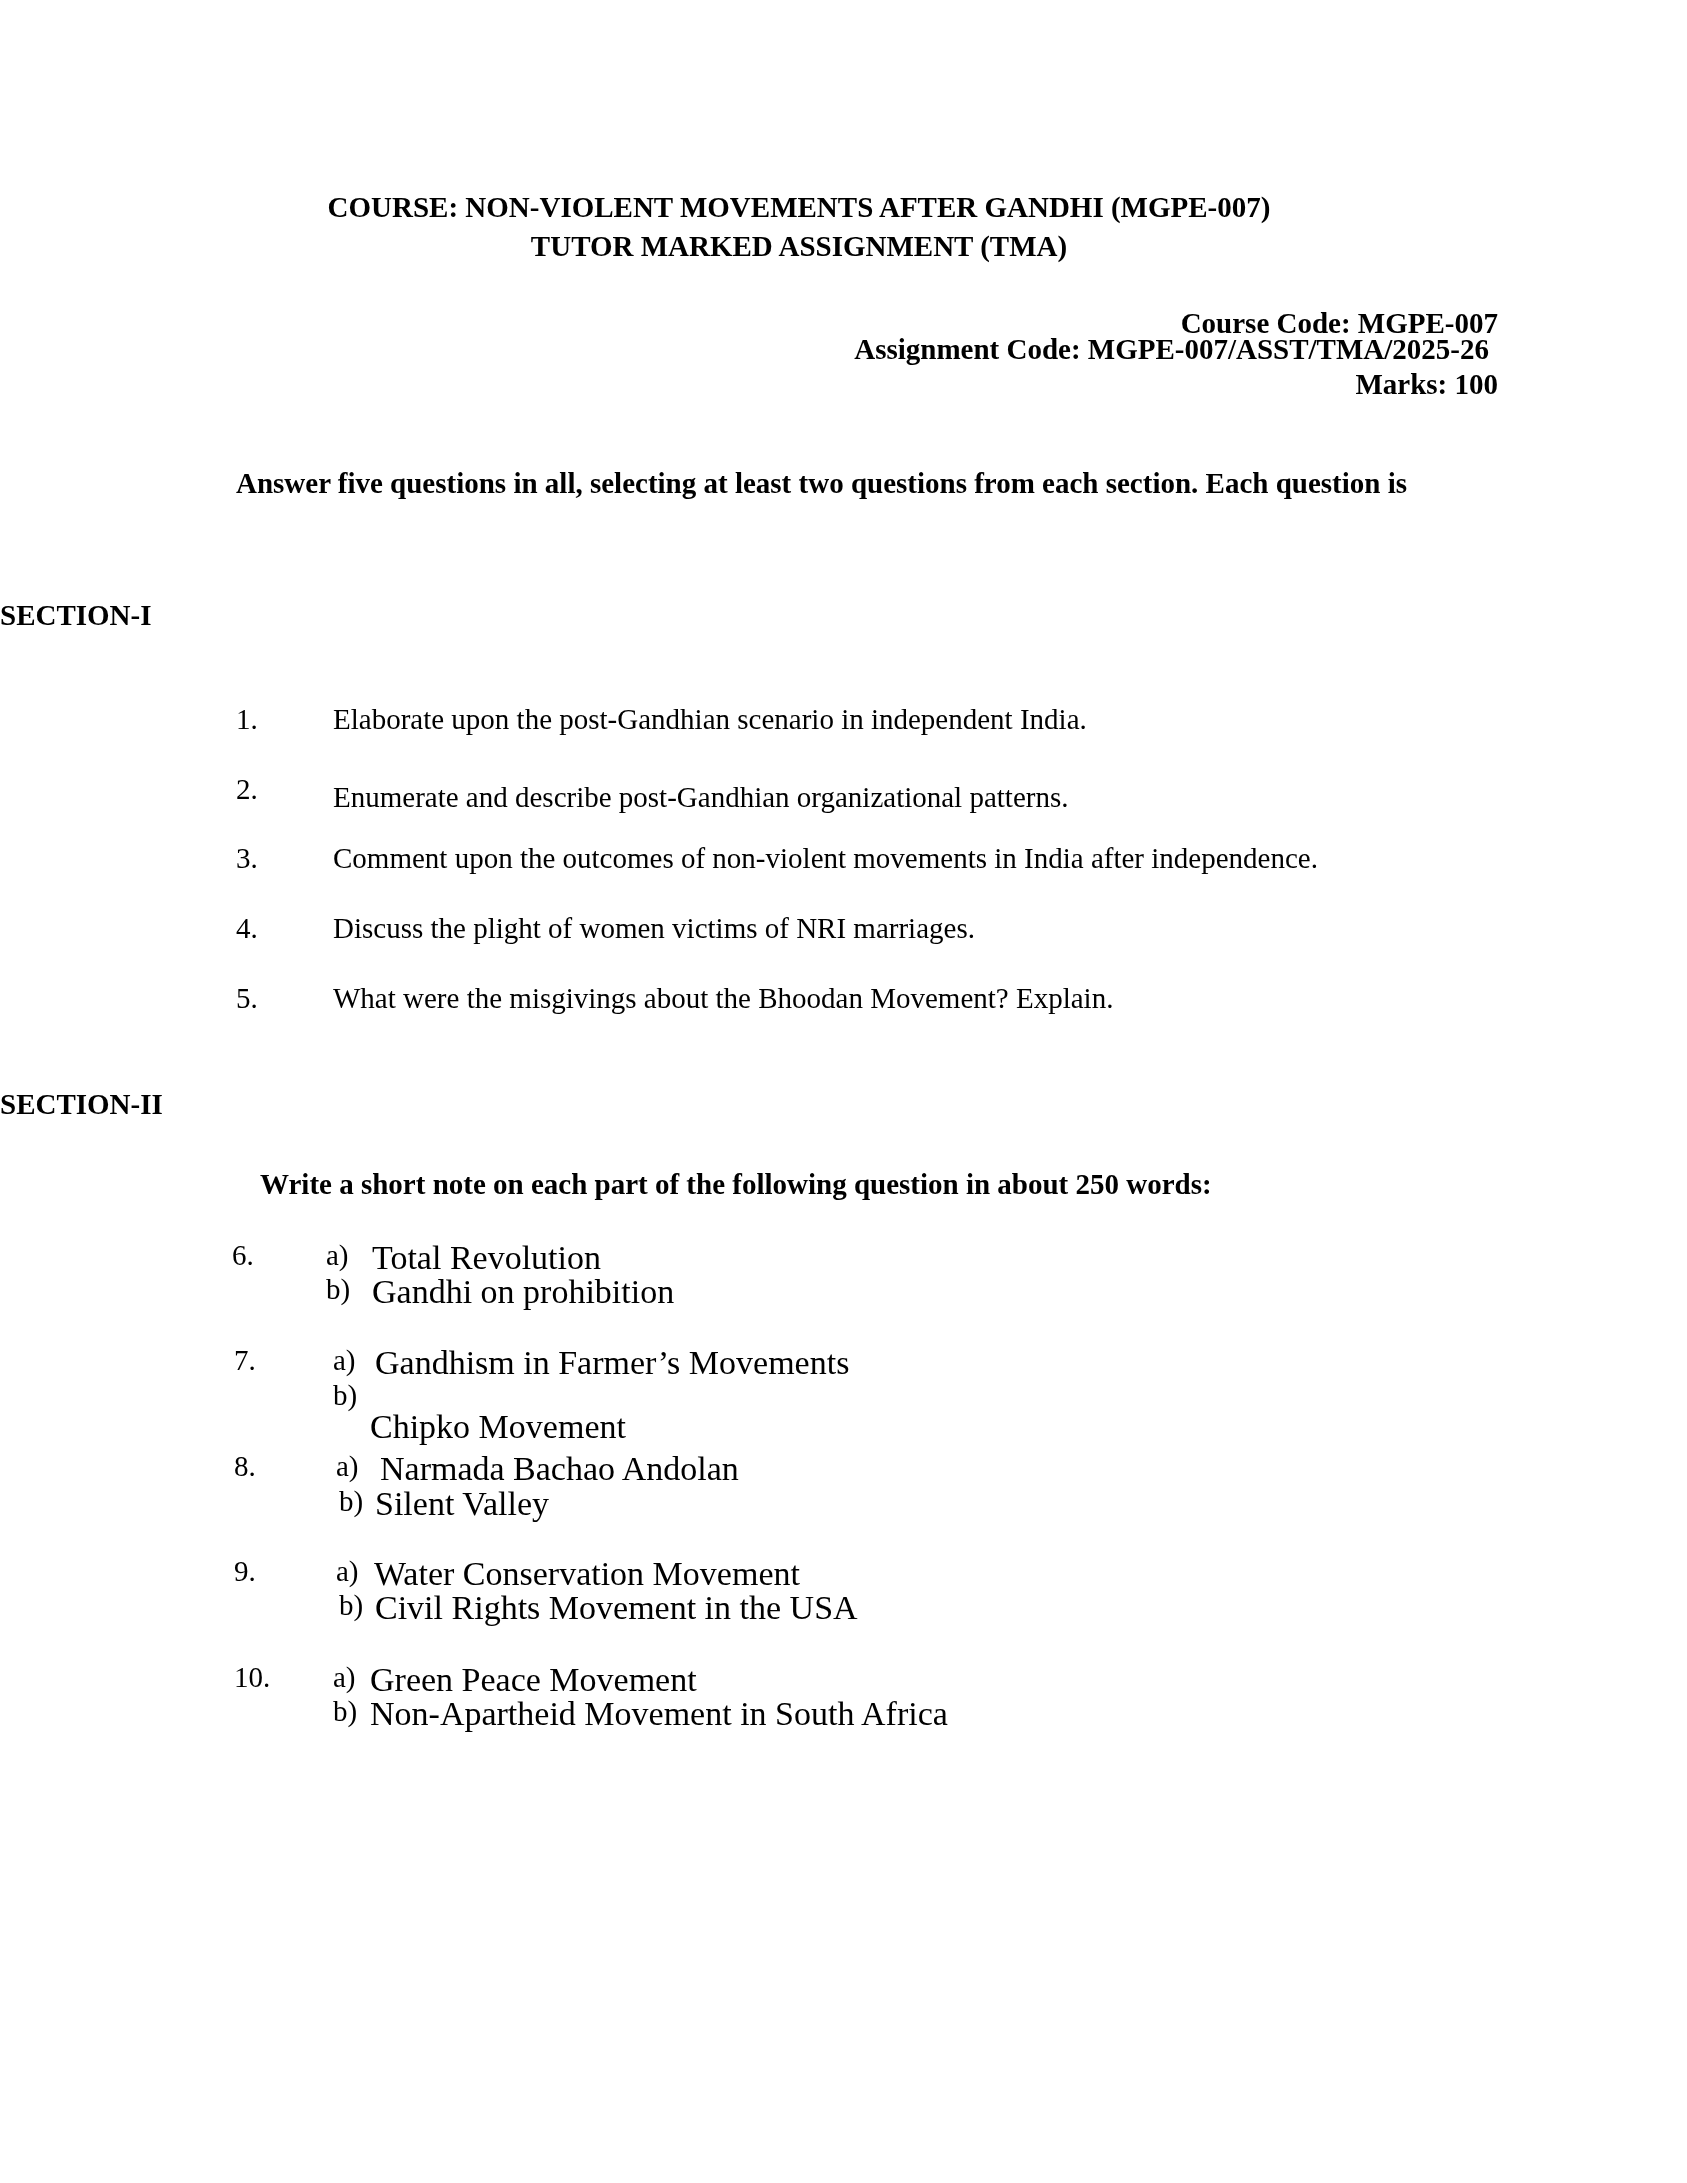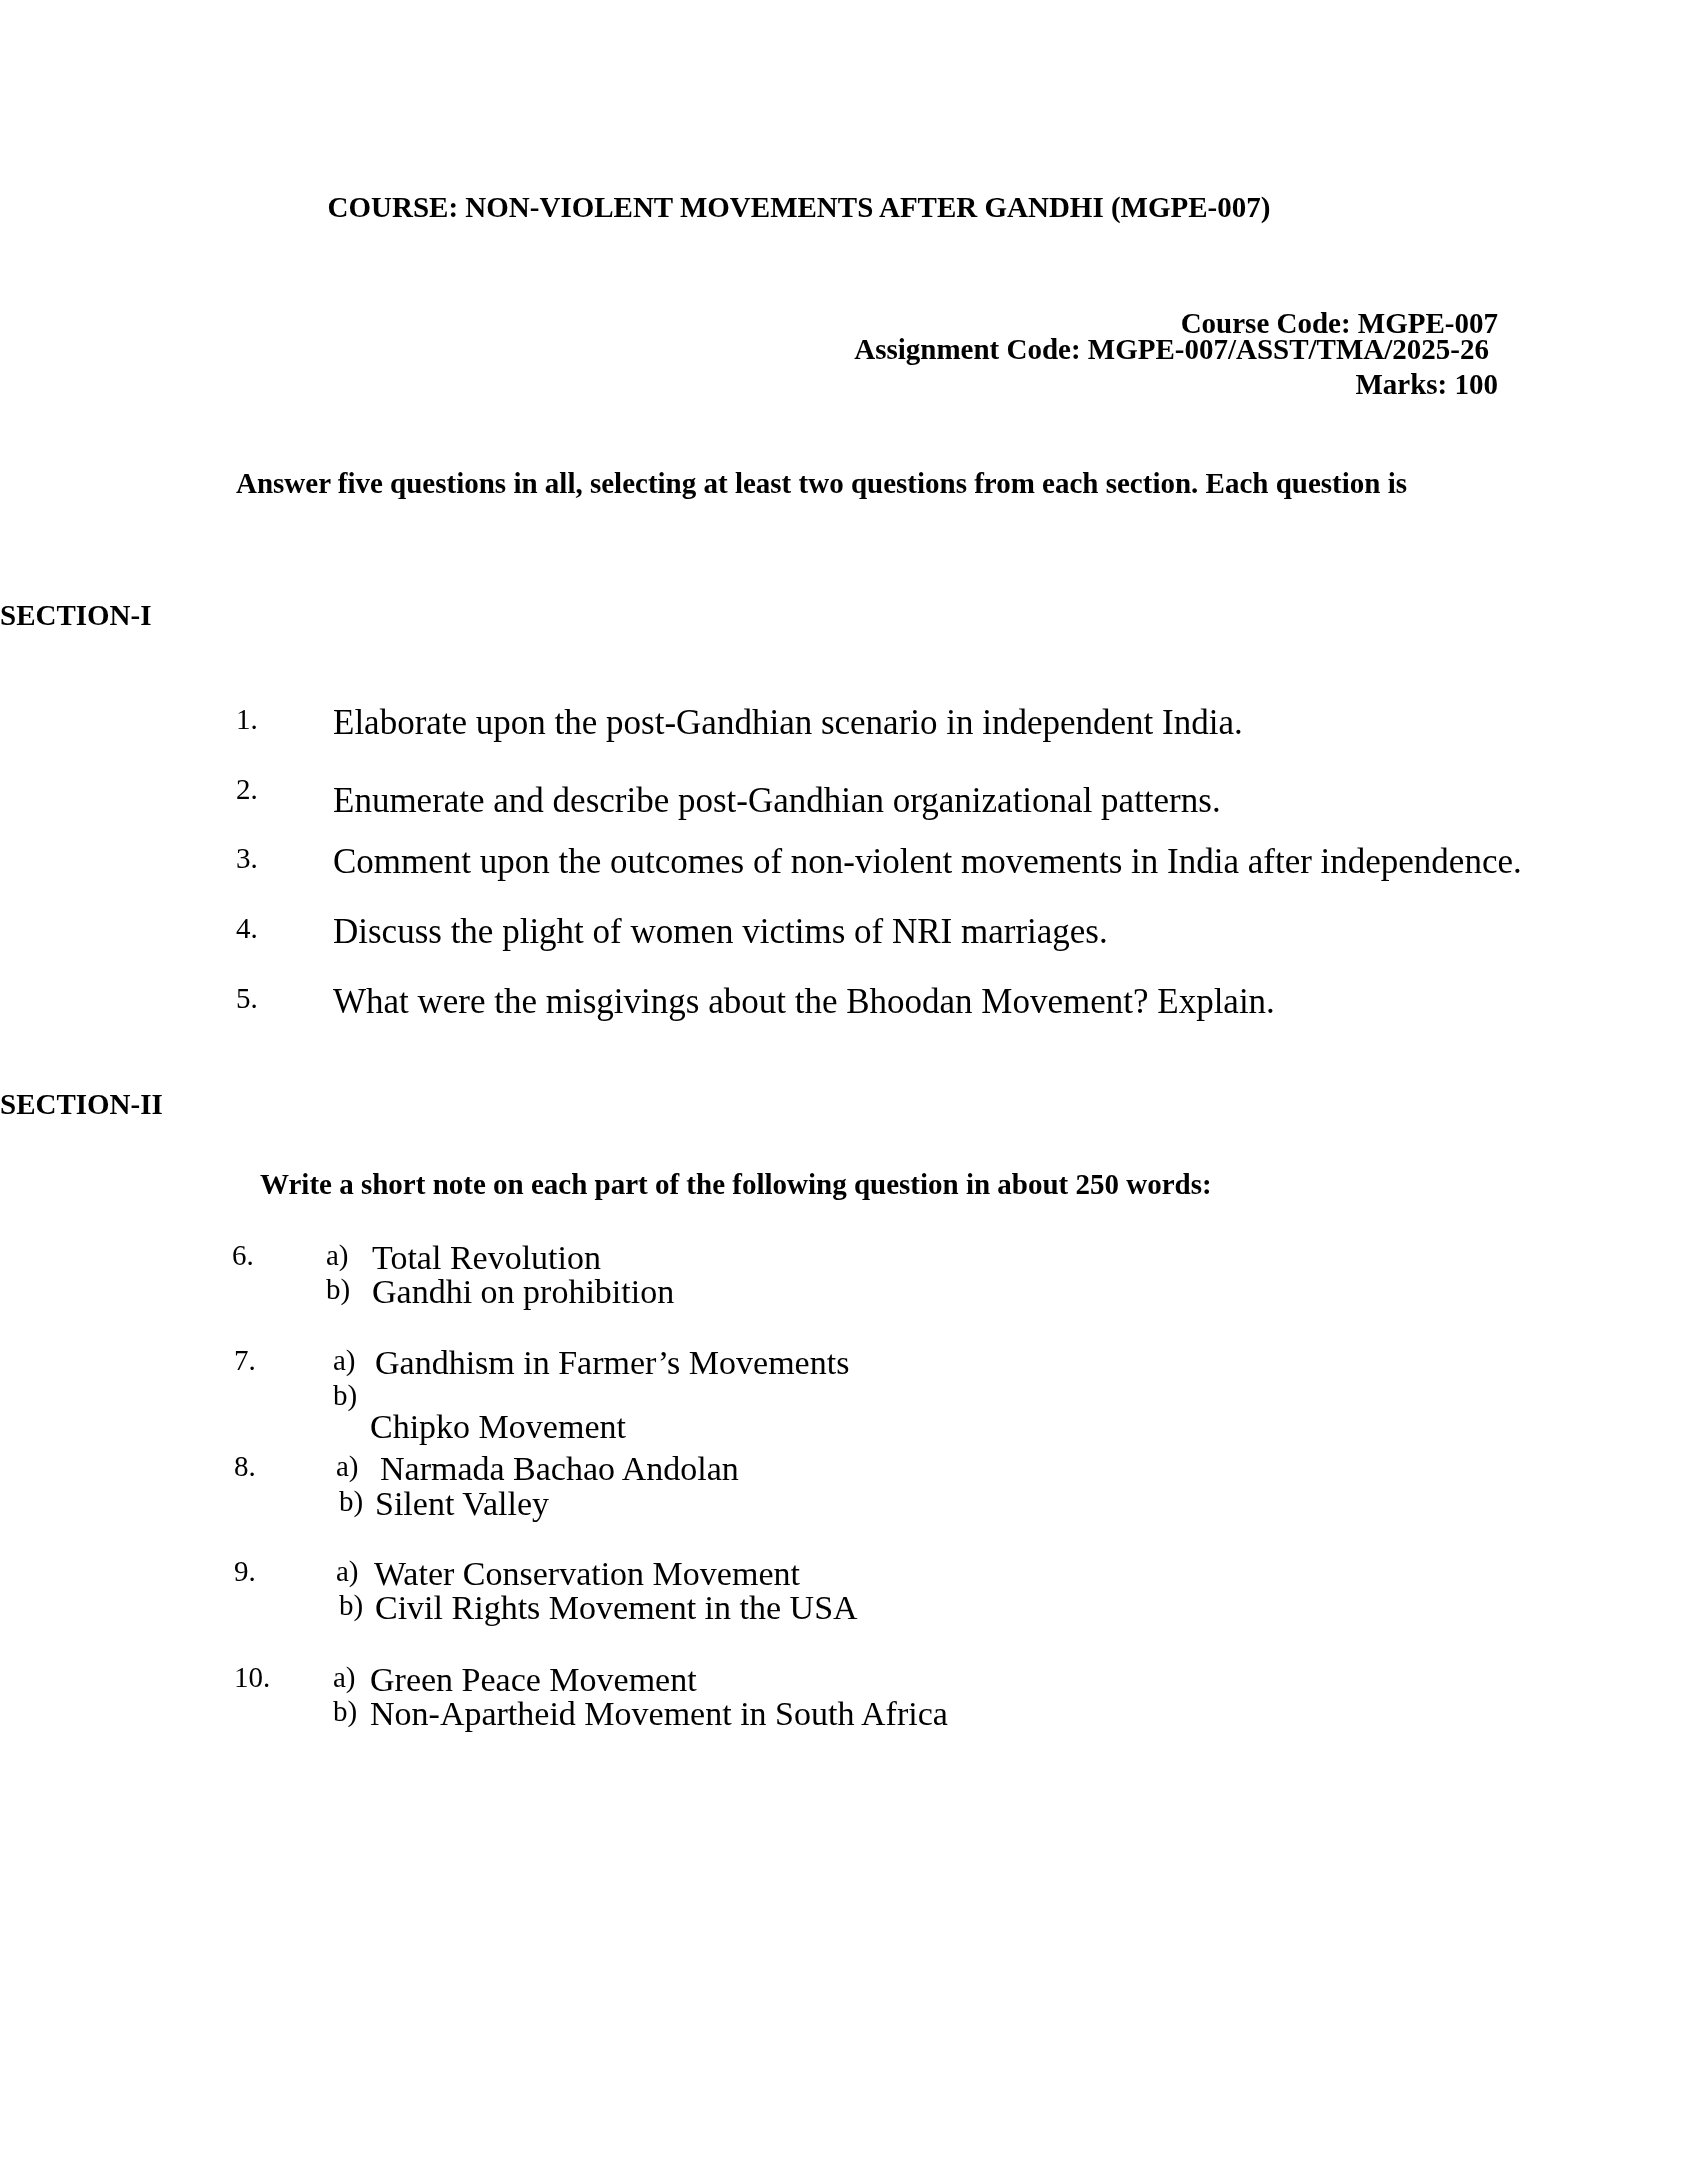--- a/index.html
+++ b/index.html
@@ -39,31 +39,32 @@
     }
     .section-heading {
       left: 0; width: 1687px; text-align: left;
       font-size: 29px; font-weight: bold;
     }
     .q-num {
       font-size: 29px;
     }
     .q-text {
       left: 333px;
-      font-size: 35px;
+      font-size: 29px;
     }
     .sub-label { font-size: 29px; }
     .sub-text { font-size: 34px; }
   </style>
 </head>
 <body>
 
 <div class="page">
 
   <div class="abs title" style="top:191px;">COURSE: NON-VIOLENT MOVEMENTS AFTER GANDHI (MGPE-007)</div>
+  <div class="abs title" style="top:230px;">TUTOR MARKED ASSIGNMENT (TMA)</div>
 
   <div class="abs meta" style="top:299px; right:189px;margin-top:8px;">Course Code: MGPE-007</div>
   <div class="abs meta" style="top:333px; right:198px;">Assignment Code: MGPE-007/ASST/TMA/2025-26</div>
   <div class="abs meta" style="top:368px; right:189px;">Marks: 100</div>
 
   <div class="abs instr" style="top:467px;">
     <div>Answer five questions in all, selecting at least two questions from each section. Each question is</div>
   </div>
 
   <div class="abs section-heading" style="top:599px; left:0; width:1601px;">SECTION-I</div>

